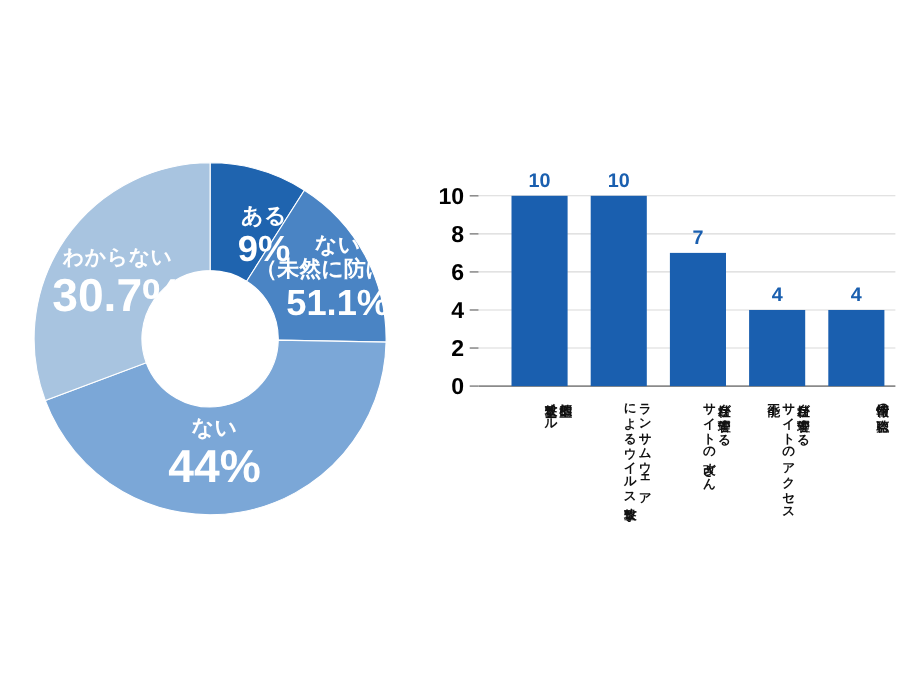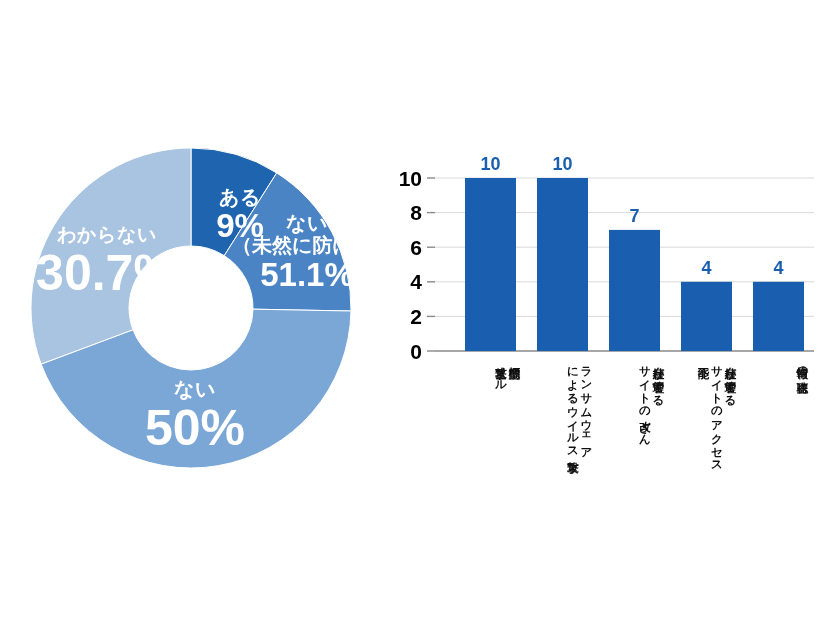--- a/index.html
+++ b/index.html
@@ -53,21 +53,21 @@
     font-size: 19px;
     margin-top: 24px;
   }
   .donut-label .val {
     display: block;
     font-size: 33px;
     font-weight: 700;
     letter-spacing: 0px;
   }
   .donut-label.big .val {
-    font-size: 50px;
+    font-size: 42px;
   }
 
   #lbl-aru {
     left: 185px;
     top: 186px;
     width: 110px;
   }
   #lbl-nai-prevented {
     left: 232px;
     top: 212px;
@@ -149,21 +149,21 @@
     </div>
 
     <div class="donut-label" id="lbl-nai-prevented">
       <span class="cat">ない</span>
       <span class="cat2">（未然に防げた）</span>
       <span class="val">51.1%</span>
     </div>
 
     <div class="donut-label big" id="lbl-nai">
       <span class="cat">ない</span>
-      <span class="val">50%</span>
+      <span class="val">44%</span>
     </div>
 
     <div class="donut-label big" id="lbl-wakaranai">
       <span class="cat small">わからない</span>
       <span class="val">30.7%</span>
     </div>
   </div>
 
   <div id="bar-panel">
     <svg id="bar-svg" width="436" height="620" viewBox="0 0 436 620">

